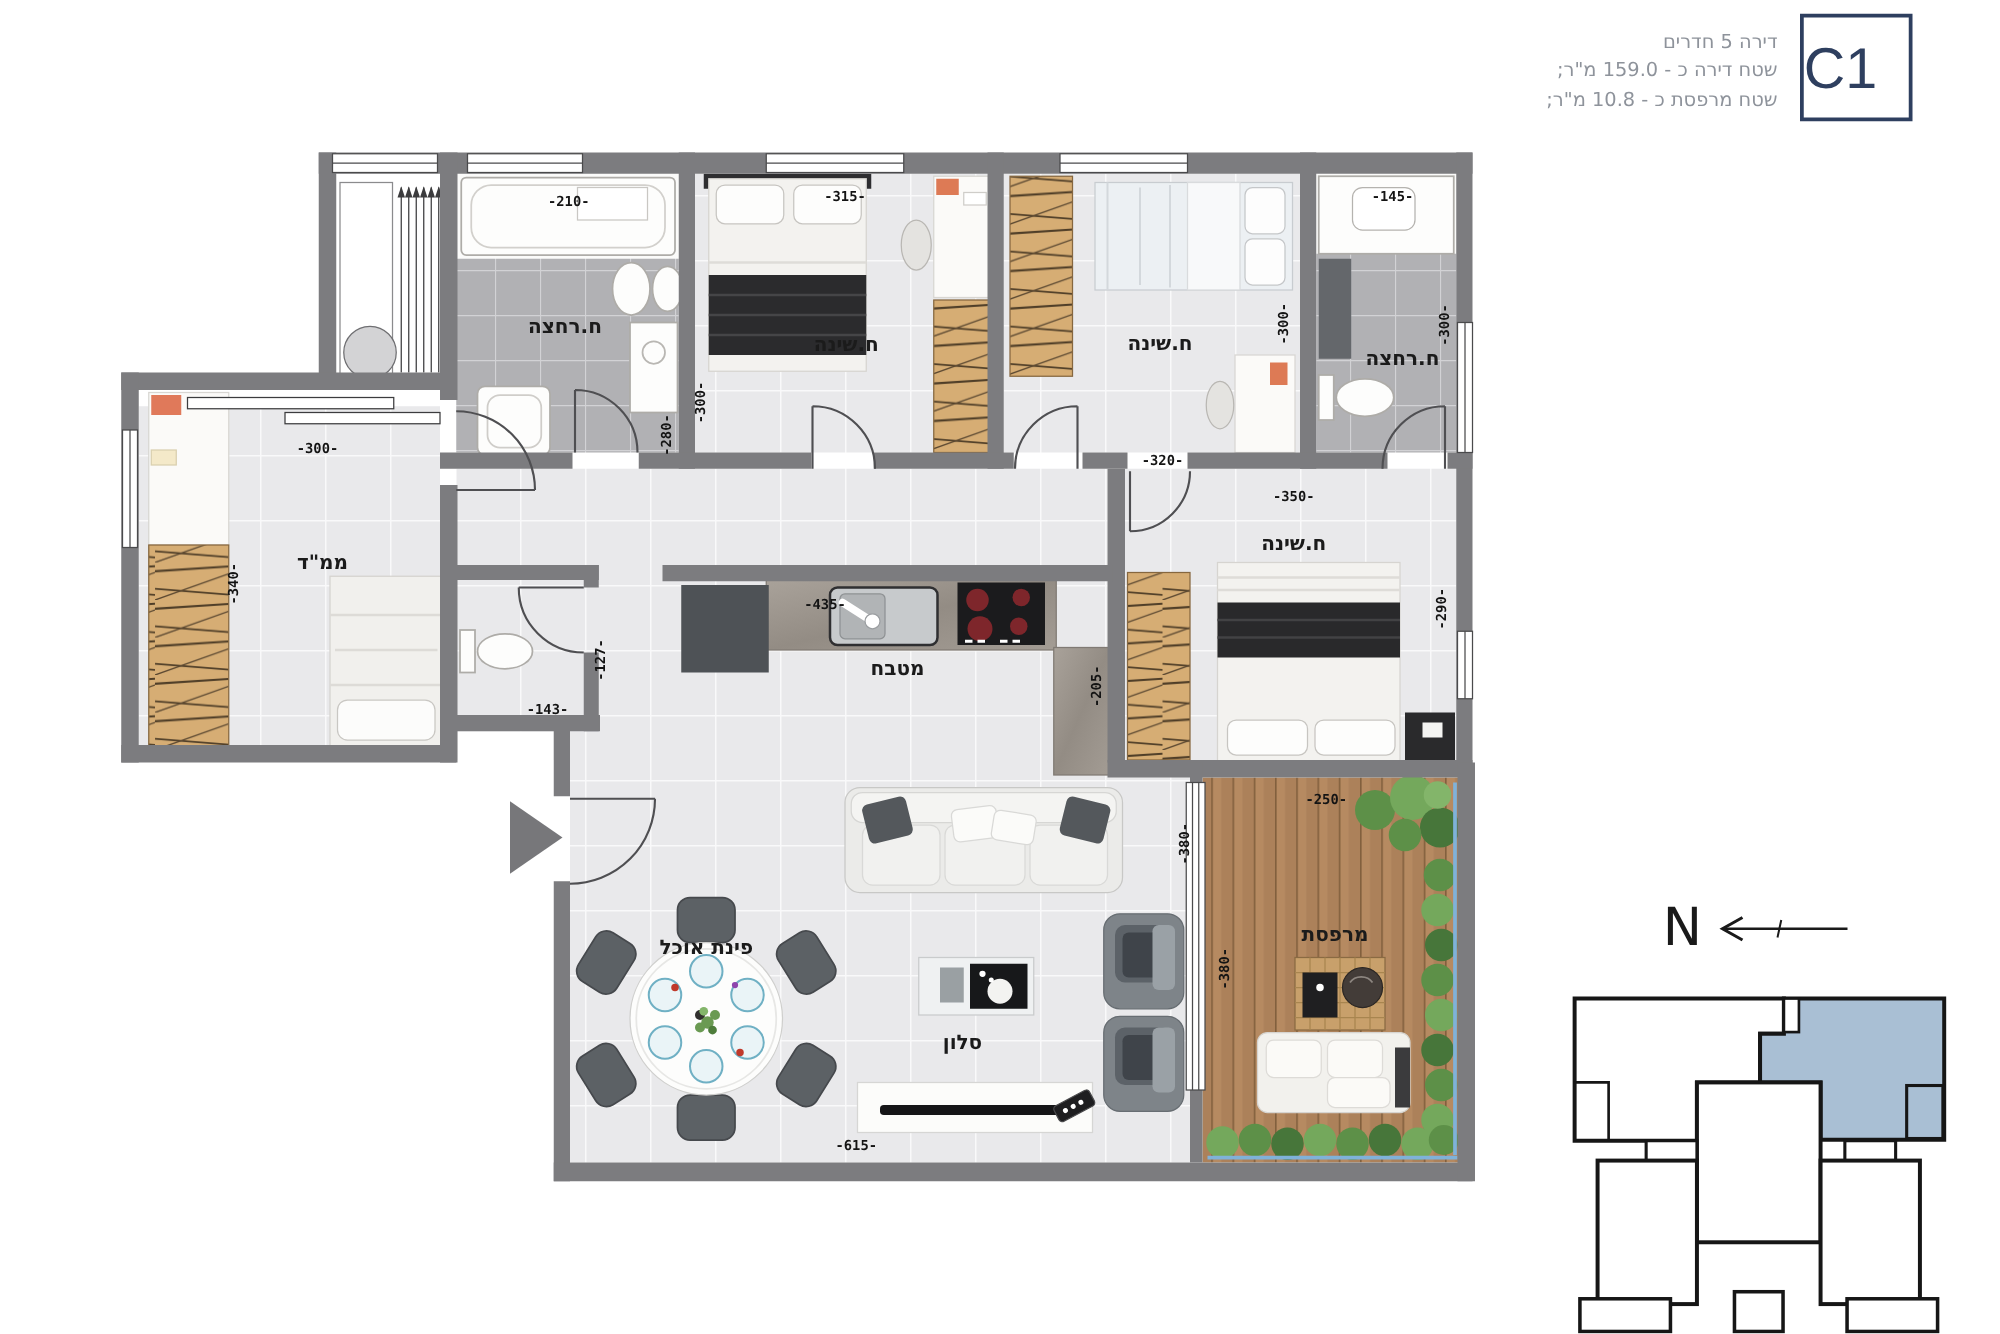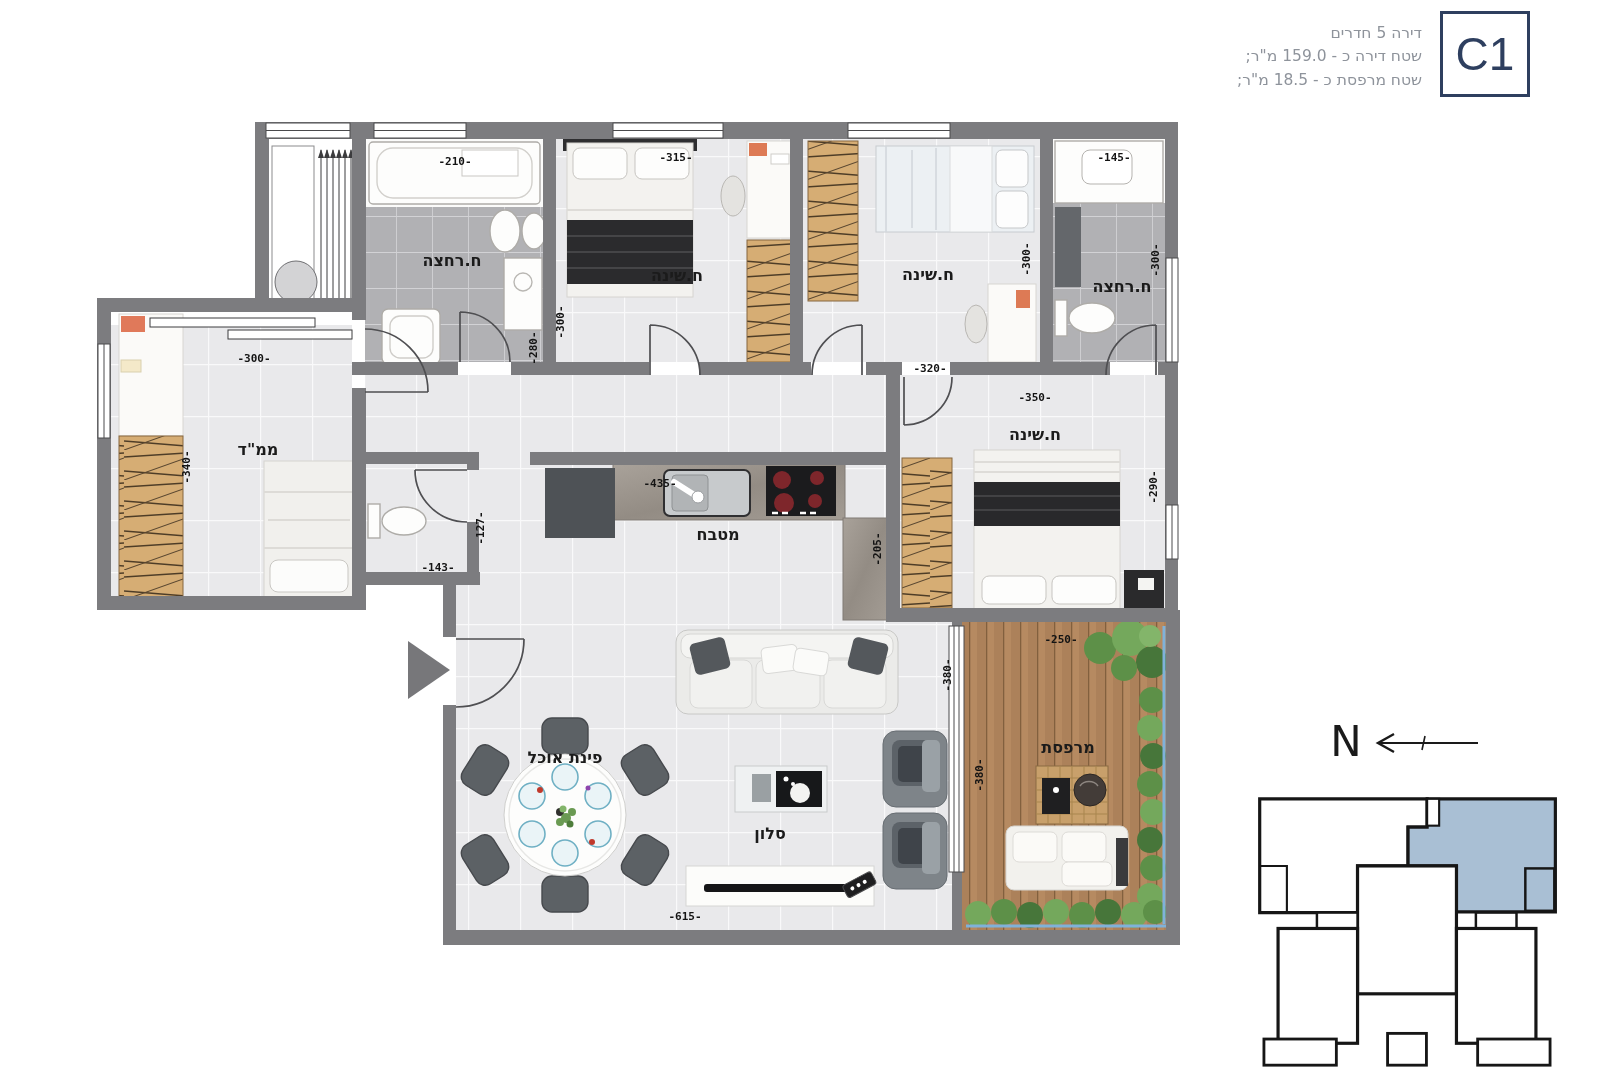--- a/index.html
+++ b/index.html
@@ -1,42 +1,42 @@
 <!DOCTYPE html>
 <html><head>
 <meta charset="utf-8">
 <style>
   html,body{margin:0;padding:0;}
   body{width:1600px;height:1067px;background:#ffffff;position:relative;overflow:hidden;
        font-family:"DejaVu Sans",sans-serif;}
   .hdr{position:absolute;top:22px;right:178px;direction:rtl;
        color:#8e939b;font-size:15.5px;line-height:1.5;}
   .badge{position:absolute;top:11px;right:70px;width:84px;height:80px;border:3px solid #2e3f5f;
-       color:#2e3f5f;display:flex;align-items:center;justify-content:center;
+       color:#2e3f5f;display:flex;align-items:center;justify-content:flex-start;
        font-size:46px;font-family:"Liberation Sans","DejaVu Sans",sans-serif;background:#fff;}
   svg{position:absolute;left:0;top:0;}
   svg text{font-family:"DejaVu Sans",sans-serif;}
   .lbl{font-size:16px;font-weight:700;fill:#1b1b1b;text-anchor:middle;}
   .dim{font-size:11px;font-weight:700;fill:#141414;text-anchor:middle;
        font-family:"DejaVu Sans Mono",monospace;}
   .wall{fill:#7c7c7f;}
   .win{fill:#ffffff;stroke:#4a4a4c;stroke-width:1;}
   .winline{stroke:#4a4a4c;stroke-width:1;fill:none;}
   .door{fill:none;stroke:#4f4f52;stroke-width:1.7;}
   .fixt{fill:#fdfdfc;stroke:#aeaca8;stroke-width:1.4;}
   .compass{position:absolute;left:1318px;top:710px;width:180px;height:66px;}
   .keyplan{position:absolute;left:1252px;top:796px;width:310px;height:272px;}
 </style>
 </head>
 <body>
 
 <div class="hdr">
   <div>דירה 5 חדרים</div>
   <div>שטח דירה כ - 159.0 מ"ר;</div>
-  <div>שטח מרפסת כ - 18.5 מ"ר;</div>
+  <div>שטח מרפסת כ - 10.8 מ"ר;</div>
 </div>
 <div class="badge">
   <span>C1</span>
 </div>
 
 <svg width="1600" height="1067" viewBox="0 0 1600 1067">
   <defs>
     <pattern id="tileL" width="52" height="52" patternUnits="userSpaceOnUse">
       <rect width="52" height="52" fill="#e9e9eb"></rect>
       <path d="M0 0H52M0 0V52" stroke="#f9f9fa" stroke-width="2.4" fill="none"></path>

